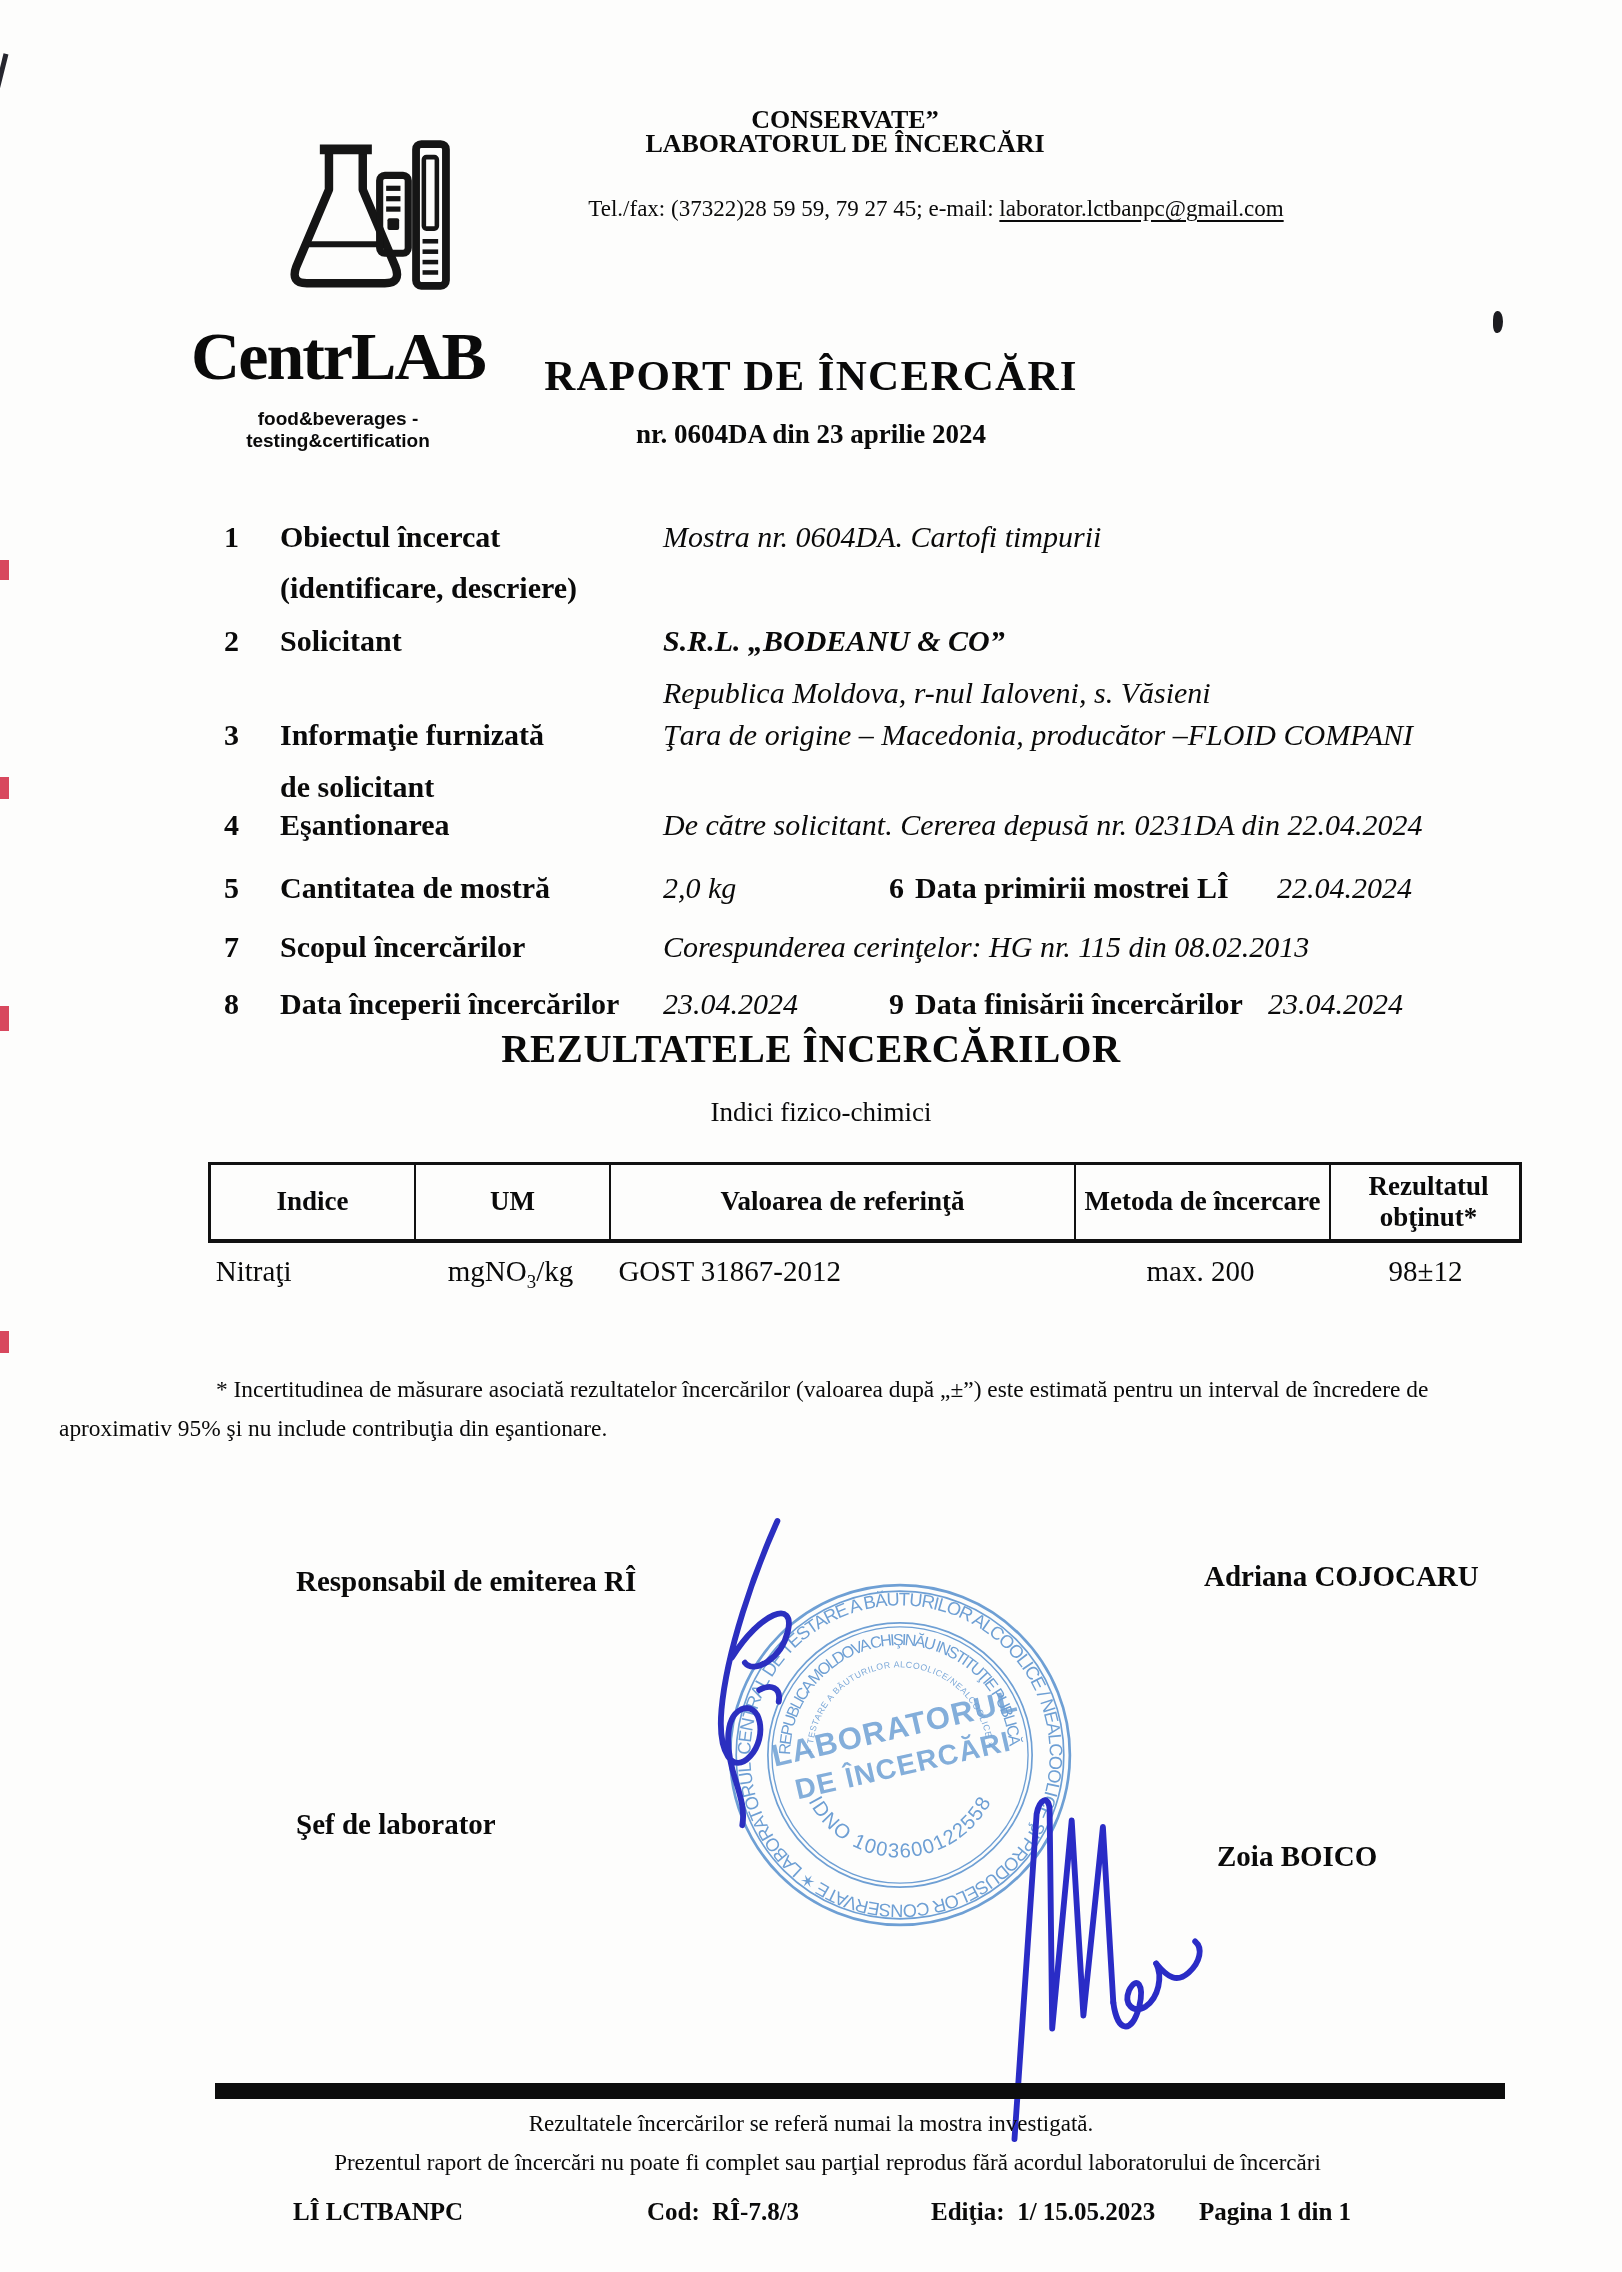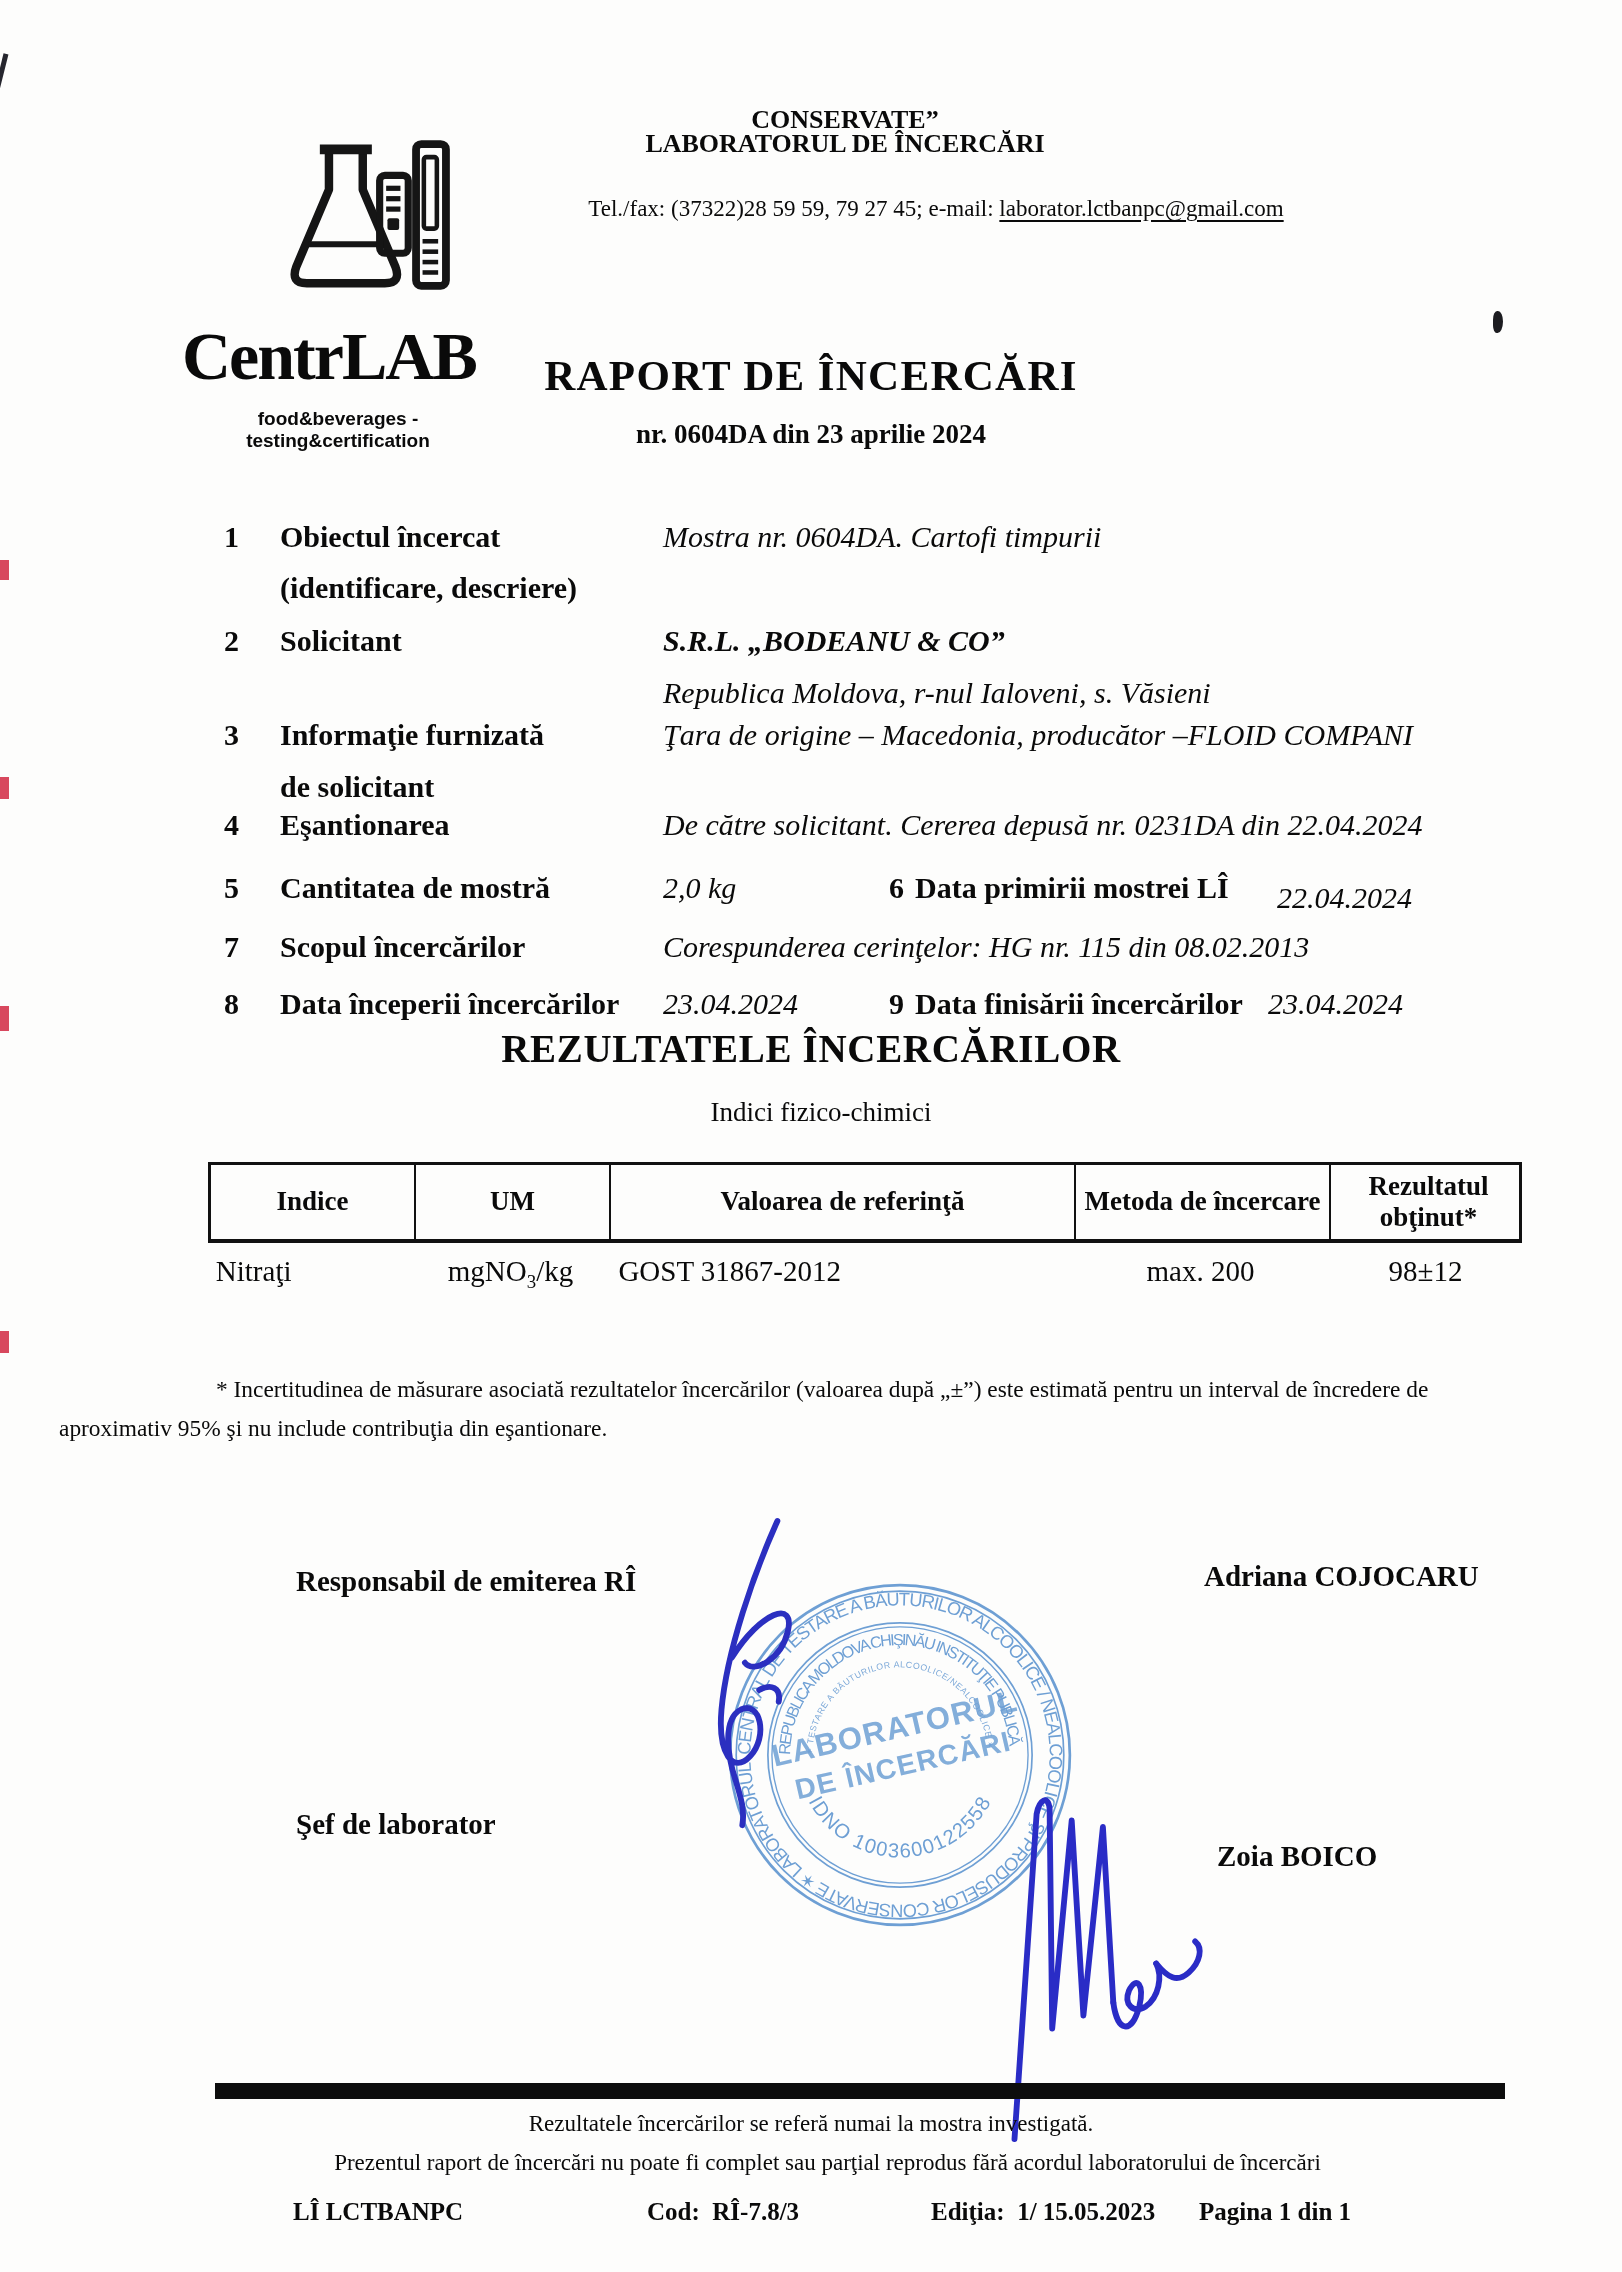--- a/index.html
+++ b/index.html
@@ -14,21 +14,21 @@
   .abs{position:absolute;}
   .b{font-weight:bold;}
 
   
   .org-line{left:169px;width:1352px;font-size:26px;font-weight:bold;line-height:32.5px;text-align:center;}
   .lab-name{left:169px;width:1352px;top:129px;font-size:26px;font-weight:bold;text-align:center;}
   .addr{left:403px;width:1066px;font-size:23px;text-align:center;}
   .email-underline{text-decoration:underline;text-underline-offset:3.9px;}
 
   
-  .logo-name{left:182px;top:320px;width:312px;font-size:68px;font-weight:bold;letter-spacing:-2px;line-height:72px;}
+  .logo-name{left:182px;top:320px;width:312px;font-size:68px;font-weight:bold;letter-spacing:-2px;text-align:center;line-height:72px;}
   .logo-tagline{left:182px;top:408px;width:312px;font-family:"Liberation Sans",sans-serif;font-size:19px;font-weight:bold;text-align:center;}
 
   
   .doc-title{left:161px;width:1300px;top:351px;font-size:43px;font-weight:bold;text-align:center;letter-spacing:1.3px;}
   .doc-subtitle{left:161px;width:1300px;top:419px;font-size:27px;font-weight:bold;text-align:center;}
 
   
   .it-no{position:absolute;left:224px;font-size:30px;font-weight:bold;}
   .it-label{position:absolute;left:280px;font-size:30px;font-weight:bold;}
   .it-value{position:absolute;left:663px;font-size:30px;font-style:italic;white-space:nowrap;}
@@ -141,21 +141,21 @@
 
     <span class="it-no" style="top:808px;">4</span>
     <span class="it-label" style="top:808px;">Eşantionarea</span>
     <span class="it-value" style="top:808px;">De către solicitant. Cererea depusă nr. 0231DA din 22.04.2024</span>
 
     <span class="it-no" style="top:871px;">5</span>
     <span class="it-label" style="top:871px;">Cantitatea de mostră</span>
     <span class="it-value" style="top:871px;">2,0 kg</span>
     <span class="it-no2" style="top:871px;">6</span>
     <span class="it-label2" style="top:871px;">Data primirii mostrei LÎ</span>
-    <span class="it-value2" style="top:871px;margin-top:10px;">22.04.2024</span>
+    <span class="it-value2" style="top:871px;">22.04.2024</span>
 
     <span class="it-no" style="top:930px;">7</span>
     <span class="it-label" style="top:930px;">Scopul încercărilor</span>
     <span class="it-value" style="top:930px;">Corespunderea cerinţelor: HG nr. 115 din 08.02.2013</span>
 
     <span class="it-no" style="top:987px;">8</span>
     <span class="it-label" style="top:987px;">Data începerii încercărilor</span>
     <span class="it-value" style="top:987px;">23.04.2024</span>
     <span class="it-no2" style="top:987px;">9</span>
     <span class="it-label2" style="top:987px;">Data finisării încercărilor</span>

